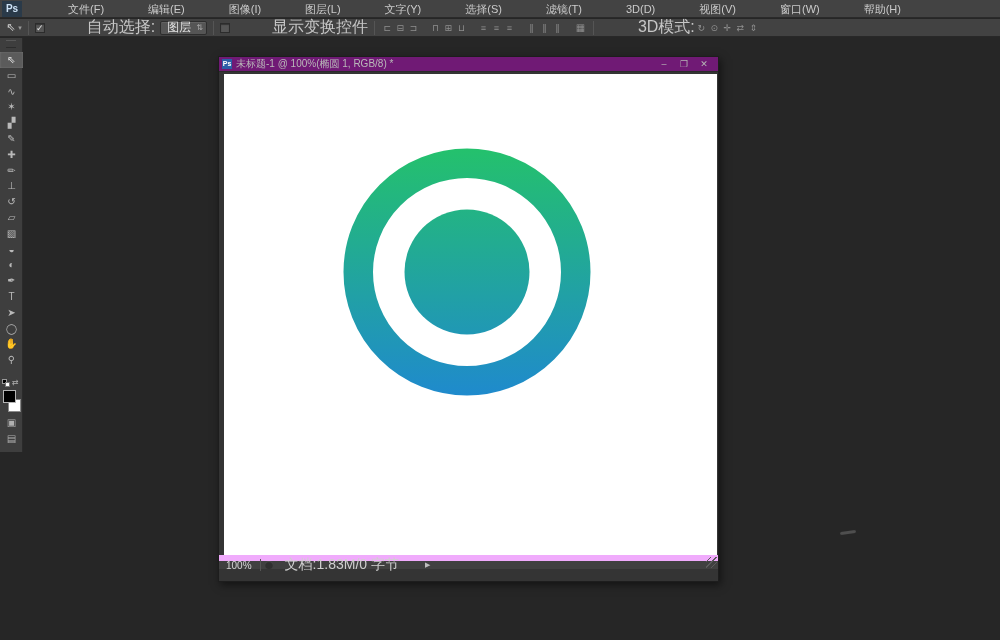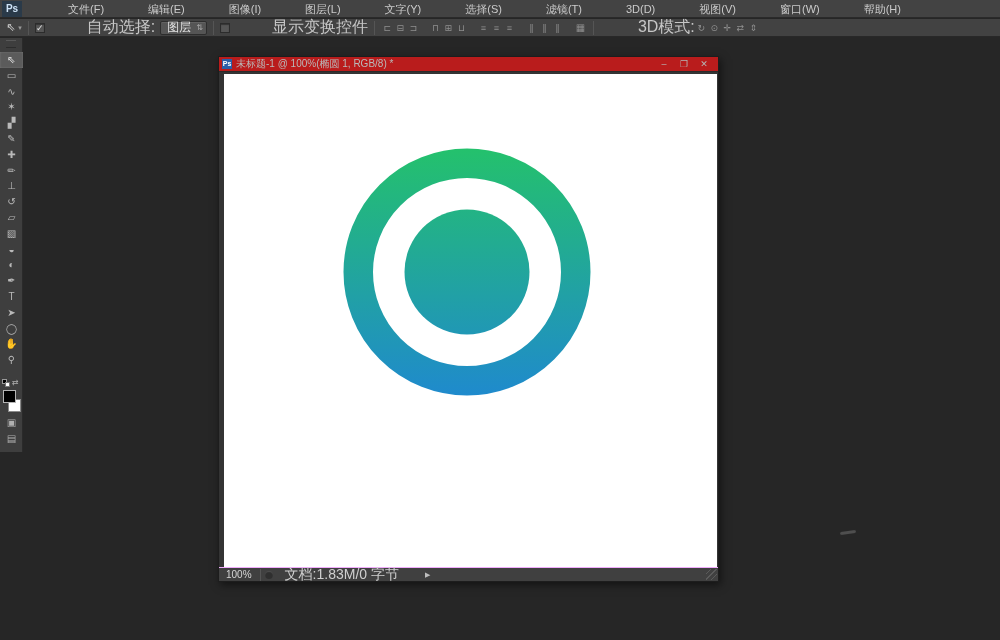--- a/index.html
+++ b/index.html
@@ -48,32 +48,32 @@
   .mini-swatches { position:absolute; left:2px; top:341px; width:9px; height:8px; }
   .mini-swatches .f { position:absolute; left:0; top:0; width:5px; height:5px; background:#000; border:1px solid #999; }
   .mini-swatches .b { position:absolute; left:3px; top:3px; width:5px; height:5px; background:#fff; border:1px solid #777; }
   .swatch-bg { position:absolute; left:8px; top:361px; width:13px; height:13px; border:1px solid #8a8a8a; }
   .swatch-fg { position:absolute; left:3px; top:352px; width:13px; height:13px; border:1px solid #b5b5b5; }
   .tb-btn { position:absolute; left:0; width:23px; text-align:center; font-size:10px; color:#b0b0b0; cursor:default; }
 
   
   .docwin { position:absolute; left:218px; top:56px; width:501px; height:526px; background:#343434;
             border:1px solid #1d1d1d; box-shadow:2px 3px 8px rgba(0,0,0,.5); }
-  .doc-titlebar { position:absolute; left:0; top:0; width:100%; height:15px; background:#b91c1c;
+  .doc-titlebar { position:absolute; left:0; top:0; width:100%; height:15px; background:#701a75;
                   border-bottom:1px solid #2a2a2a; display:flex; align-items:center; }
   .doc-icon { width:10px; height:10px; margin:0 4px 0 3px; background:#2b5ea7; color:#fff; font-size:7px;
               font-weight:bold; line-height:10px; text-align:center; flex:0 0 auto; }
   .doc-title { font-size:10px; color:#b9b9b9; white-space:nowrap; overflow:hidden; flex:1 1 auto; }
   .doc-controls { display:flex; align-items:center; margin-right:4px; flex:0 0 auto; }
   .doc-controls span { font-size:9px; color:#b5b5b5; width:20px; text-align:center; cursor:default; }
   .doc-canvas { position:absolute; left:5px; top:17px; width:493px; height:494px; background:#ffffff; }
   .logo-svg { position:absolute; left:0; top:0; }
 
-  .doc-statusbar { position:absolute; left:0; bottom:0; width:100%; height:14px; background:#404040;
-                   border-top:1px solid #f0abfc; display:flex; align-items:center; font-size:10px; color:#cfcfcf; }
+  .doc-statusbar { position:absolute; left:0; bottom:12px; width:100%; height:14px; background:#404040;
+                   border-top:6px solid #f0abfc; display:flex; align-items:center; font-size:10px; color:#cfcfcf; }
   .zoom-field { padding:0 8px 0 7px; font-size:10px; color:#d5d5d5; }
   .sb-sep { width:1px; height:12px; background:#2e2e2e; border-right:1px solid #555; }
   .status-field { display:flex; align-items:center; margin-left:4px; }
   .status-indicator { width:8px; height:8px; border-radius:50%; background:#2f2f2f;
                       box-shadow:inset 0 1px 1px rgba(255,255,255,.15); margin-right:12px; }
   .doc-info { font-size:14px; color:#cfcfcf; white-space:nowrap; }
   .sb-flyout { font-size:7px; color:#bdbdbd; margin-left:26px; }
   .resize-grip { position:absolute; right:1px; bottom:1px; width:11px; height:11px;
                  background:repeating-linear-gradient(135deg, transparent 0 3px, #5b5b5b 3px 4px); }
 

